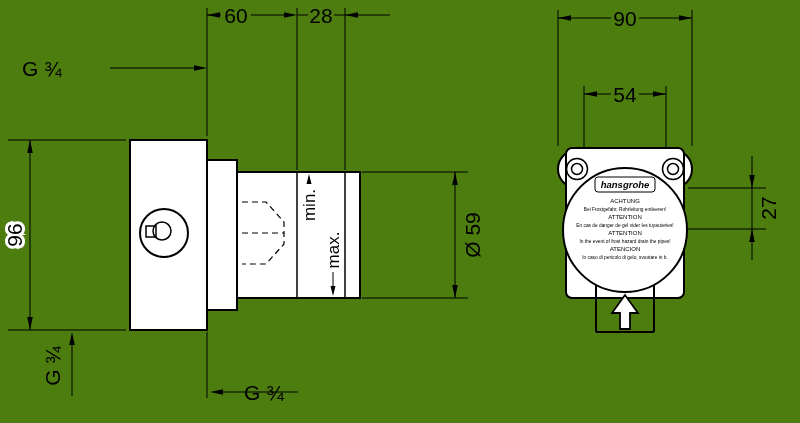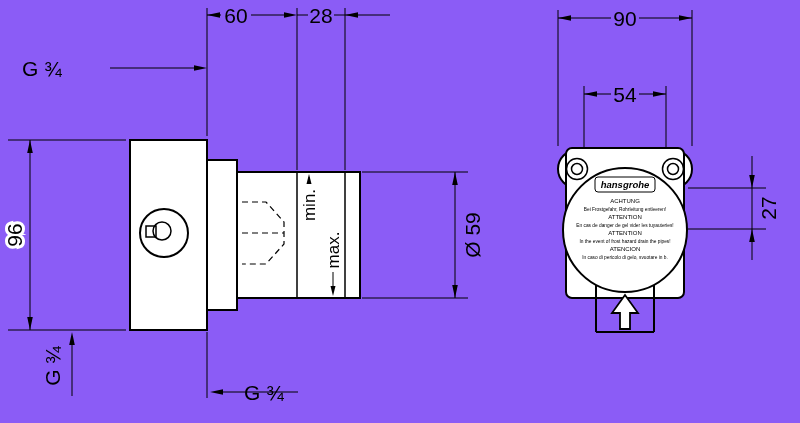--- a/index.html
+++ b/index.html
@@ -1,16 +1,16 @@
 <!DOCTYPE html>
 <html><head>
 <meta charset="utf-8">
 <style>
   html,body{margin:0;padding:0;background:#fff;}
-  .stage{width:800px;height:423px;position:relative;background:#8b5cf6;overflow:hidden;}
+  .stage{width:800px;height:423px;position:relative;background:#4d7c0f;overflow:hidden;}
   svg{display:block;}
   text{font-family:"Liberation Sans","DejaVu Sans",sans-serif;fill:#000;}
   .dim{font-size:21px;}
   .dim-bg{paint-order:stroke;stroke:#fff;stroke-width:6px;}
   .mm{font-size:17px;}
   .brand{font-size:9.5px;font-weight:bold;font-style:italic;}
   .warn-h{font-size:6px;}
   .warn-b{font-size:4.8px;}
   .outline{fill:#fff;stroke:#000;stroke-width:2;}
   .thin{stroke:#000;stroke-width:1;fill:none;}

